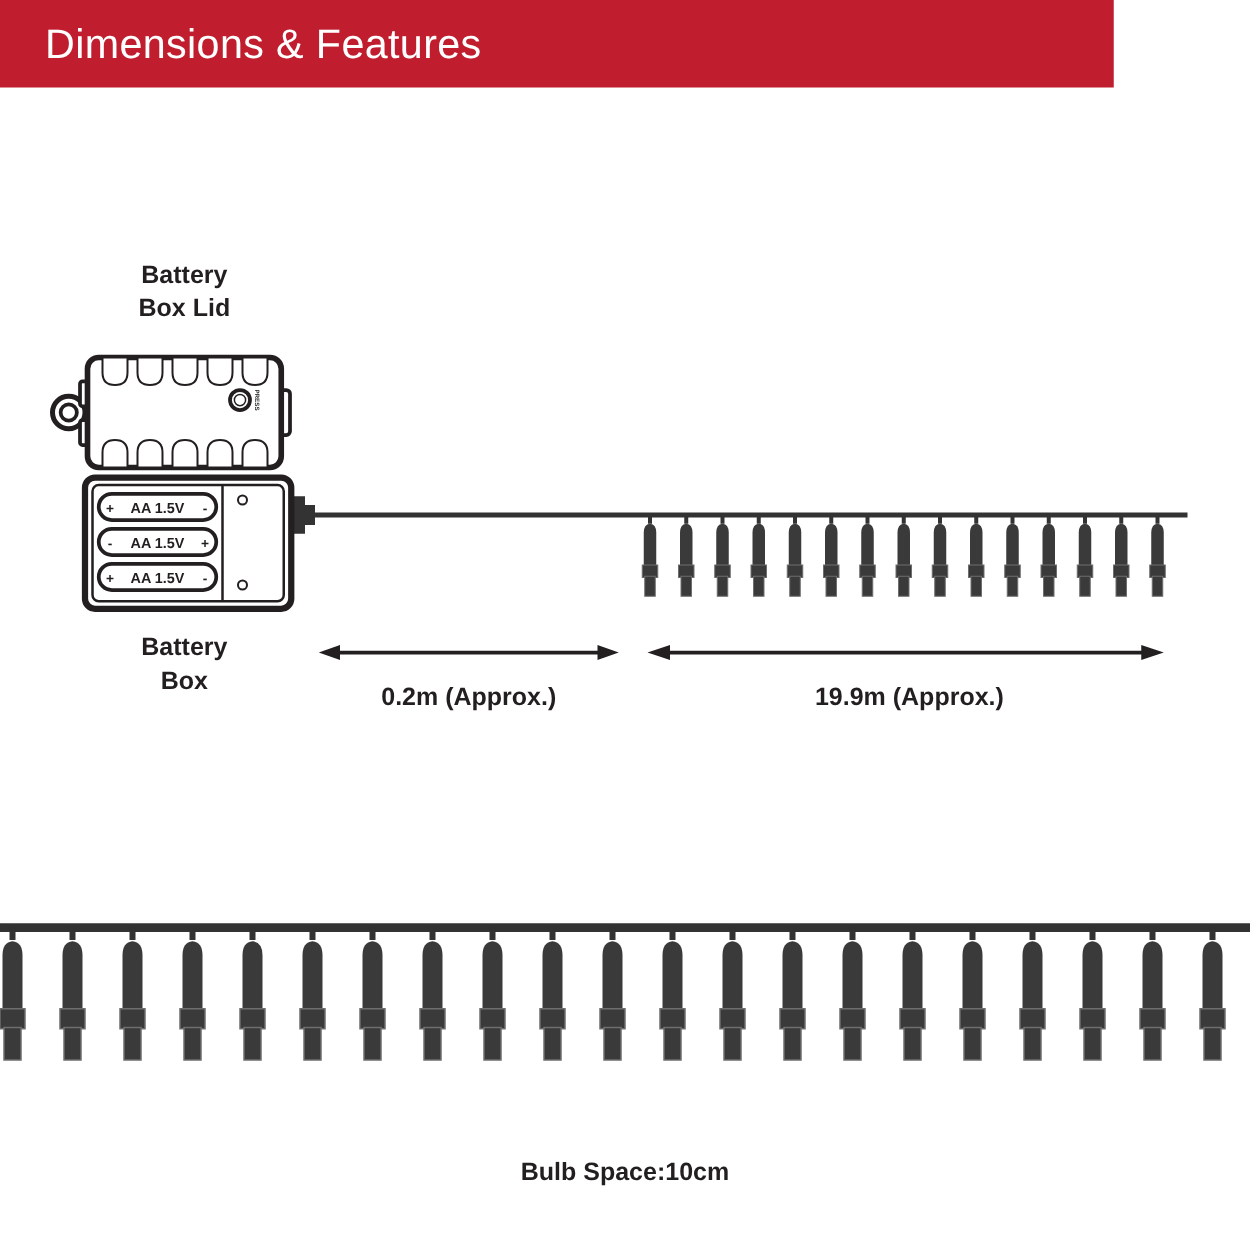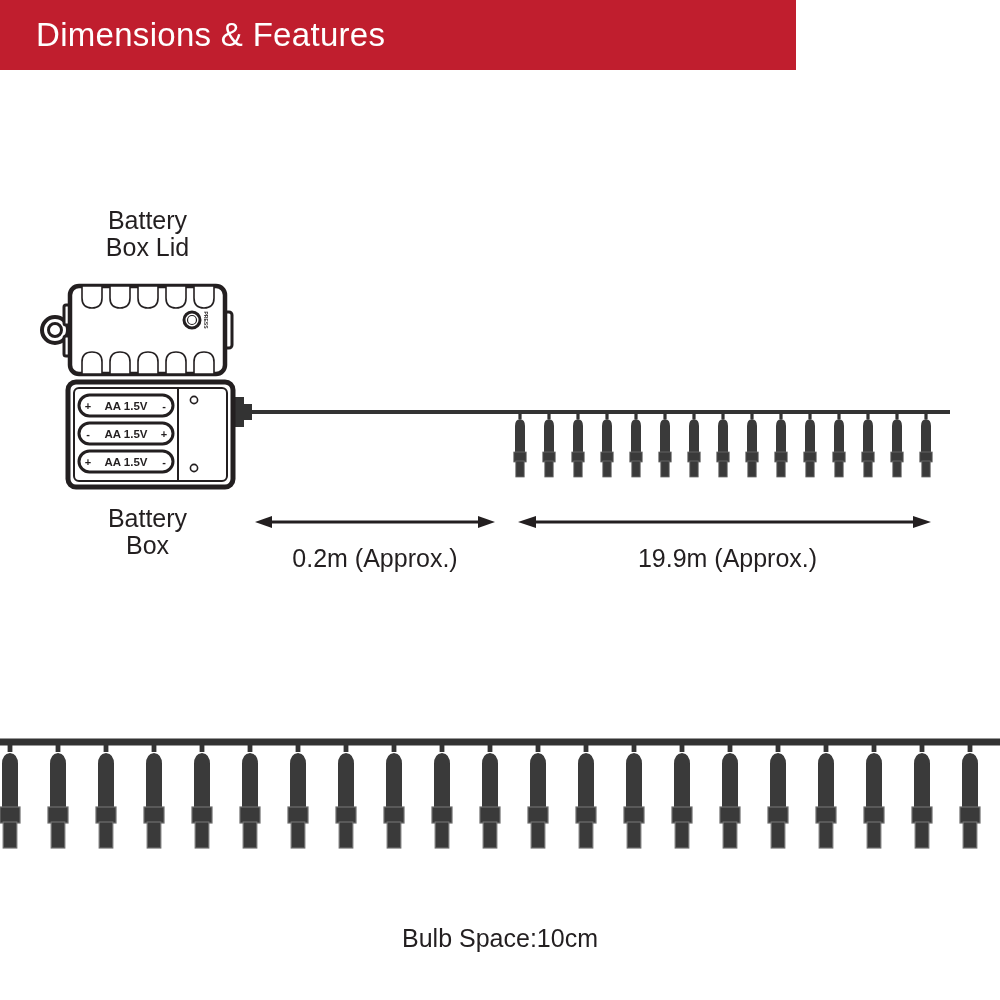--- a/index.html
+++ b/index.html
@@ -17,43 +17,43 @@
     height: 1000px;
     background: #ffffff;
     overflow: hidden;
   }
 
   
   #header-banner {
     position: absolute;
     left: 0;
     top: 0;
-    width: 796px;
+    width: 891px;
     height: 70px;
     background: #c01e2e;
   }
   #header-title {
     position: absolute;
     left: 36px;
     top: 50%;
     transform: translateY(-50%);
     color: #ffffff;
     font-size: 33px;
     font-weight: normal;
     letter-spacing: 0.3px;
     white-space: nowrap;
     font-family: "Liberation Sans", sans-serif;
   }
 
   
   .diagram-label {
     position: absolute;
     color: #231f20;
-    font-weight: normal;
-    font-size: 25px;
+    font-weight: bold;
+    font-size: 20px;
     line-height: 27px;
     white-space: pre-line;
     text-align: center;
     font-family: "Liberation Sans", sans-serif;
   }
 
   #lid-label      { left: 60px;  top: 207px; width: 175px; }
   #box-label      { left: 60px;  top: 505px; width: 175px; }
   #bulbs-count    { left: 590px; top: 347px; width: 270px; }
   #dim-short-text { left: 250px; top: 545px; width: 250px; }

